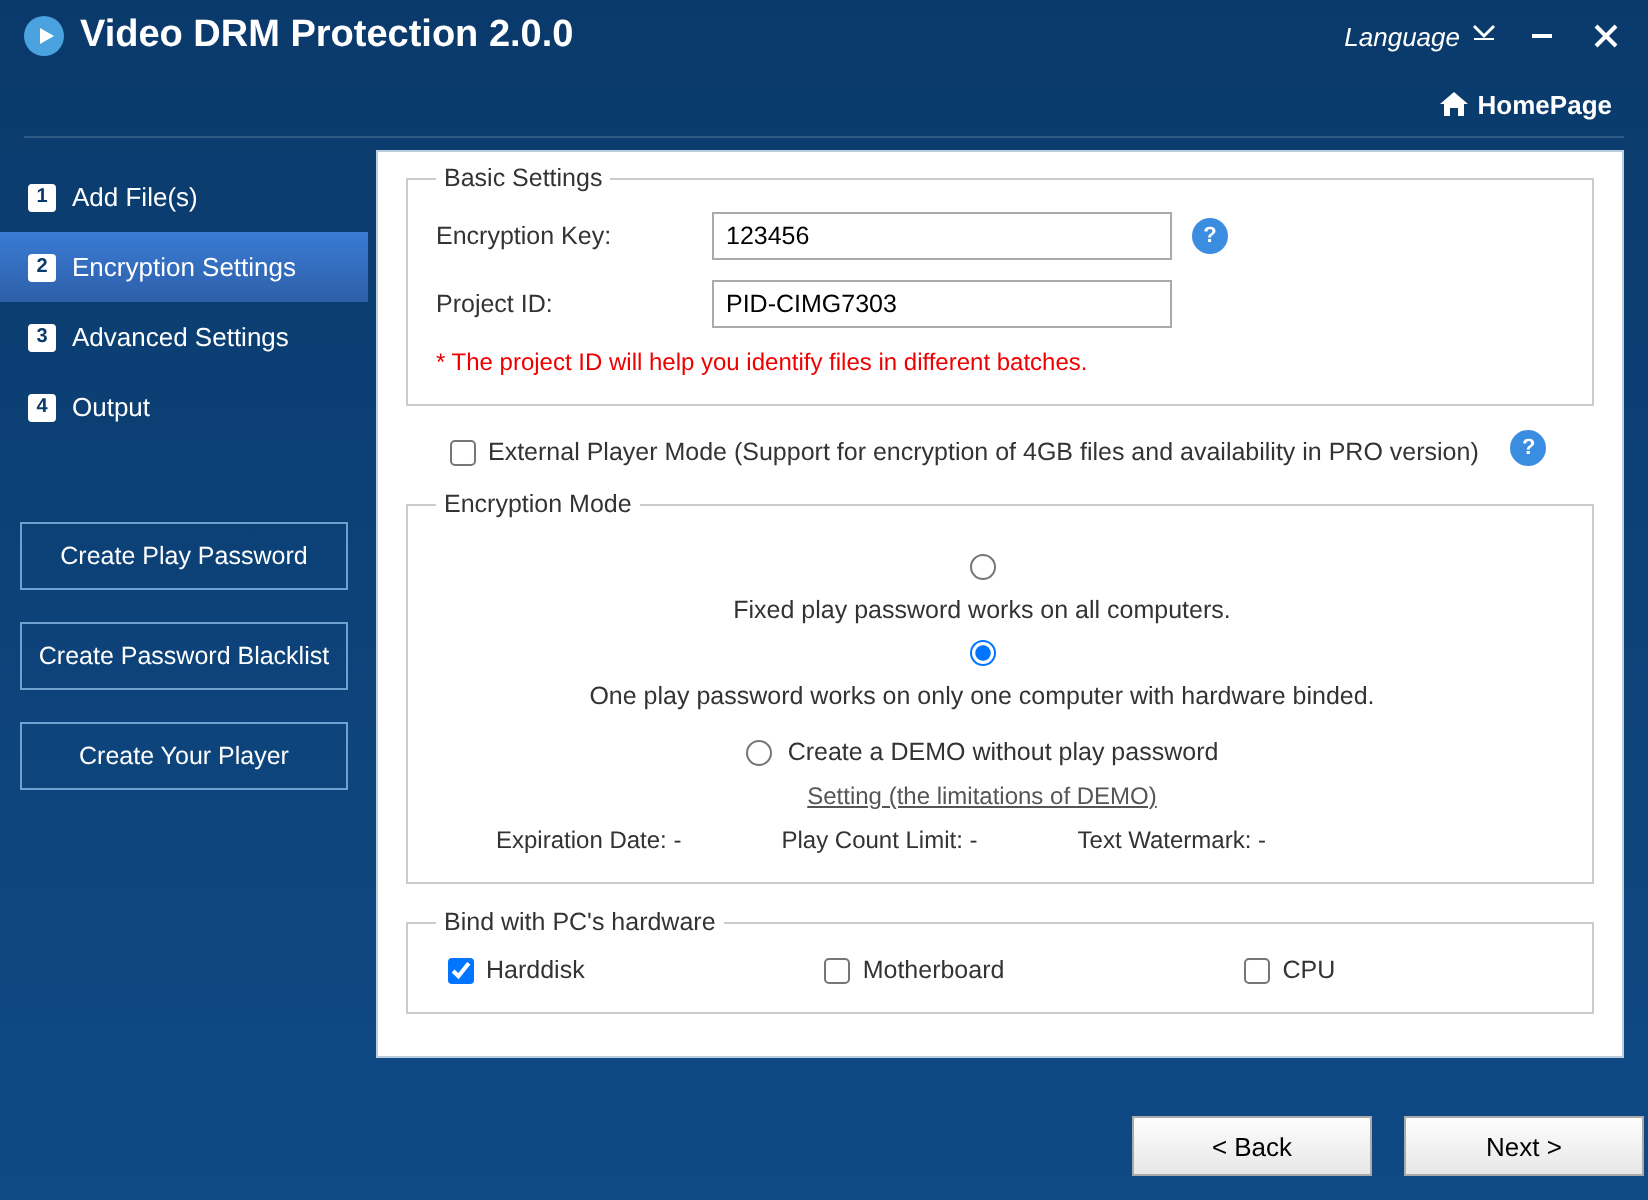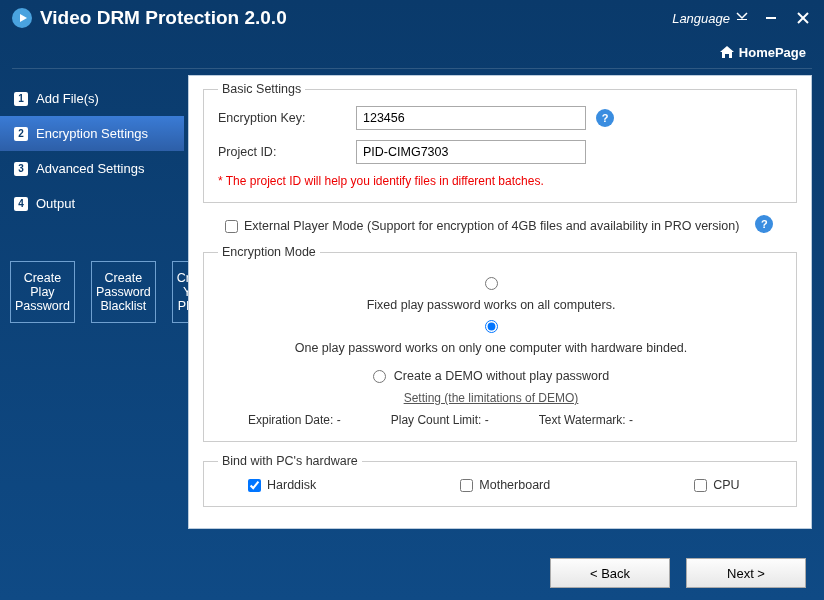--- a/index.html
+++ b/index.html
@@ -21,21 +21,21 @@
 hr.sep { border: none; border-top: 1px solid rgba(255,255,255,0.15); margin: 0 12px; }
 
 
 .main { display: flex; height: 460px; padding: 6px 12px 0 0; }
 
 
 .sidebar { width: 184px; padding-top: 6px; }
 .nav-item { display: flex; align-items: center; gap: 8px; color: #fff; font-size: 13px; padding: 10px 14px; cursor: pointer; }
 .nav-item.active { background: linear-gradient(to bottom, #3a7bd5, #2d5fa8); }
 .nav-badge { width: 14px; height: 14px; background: #fff; color: #0a3a6b; font-size: 10px; font-weight: bold; display: flex; align-items: center; justify-content: center; border-radius: 2px; }
-.side-buttons { margin-top: 40px; display: flex; flex-direction: row; gap: 16px; padding: 0 10px; }
+.side-buttons { margin-top: 40px; display: flex; flex-direction: column; gap: 16px; padding: 0 10px; }
 .side-btn { border: 1px solid #6fa0d0; background: transparent; color: #fff; font-size: 12.5px; padding: 9px 4px; cursor: pointer; }
 
 
 .panel { flex: 1; background: #fff; border: 1px solid #bcd; margin-left: 4px; padding: 6px 14px 10px 14px; font-size: 12.5px; color: #333; overflow: hidden; }
 
 fieldset { border: 1px solid #ccc; padding: 10px 32px 14px 14px; margin-bottom: 12px; }
 fieldset legend { font-size: 12.5px; padding: 0 4px; color: #333; }
 
 .form-row { display: flex; align-items: center; margin-bottom: 10px; }
 .form-label { width: 138px; }
@@ -44,26 +44,26 @@
 .note { color: #e00; font-size: 12px; margin-top: 4px; margin-left: 0; }
 
 .ext-row { display: flex; align-items: flex-end; margin: 6px 0 12px 2px; gap: 6px; padding-left: 20px; }
 
 .radio-row { display: flex; align-items: center; gap: 8px; margin: 8px 0; flex-direction: column; }
 .demo-row { display: flex; align-items: center; justify-content: space-between; }
 .demo-link { color: #555; text-decoration: underline; font-size: 12px; cursor: pointer; }
 .demo-details { display: flex; gap: 50px; margin-left: 30px; margin-top: 8px; font-size: 12px; }
 
 .hw-row { display: flex; gap: 120px; margin-left: 6px; }
-.check-item { display: flex; align-items: center; gap: 6px; margin-left: 24px; }
+.check-item { display: flex; align-items: center; gap: 6px; }
 
 input[type=checkbox], input[type=radio] { margin: 0; }
 
 
-.footer { position: absolute; bottom: 12px; right: 18px; display: flex; gap: 16px; margin-left: 31px; }
+.footer { position: absolute; bottom: 12px; right: 2px; display: flex; gap: 16px; margin-left: 31px; }
 .nav-btn { width: 120px; height: 30px; background: linear-gradient(to bottom, #fdfdfd, #e7e7e7); border: 1px solid #aaa; font-size: 13px; cursor: pointer; }
 </style>
 </head>
 <body>
 
 <div class="titlebar">
   <div class="app-icon"></div>
   <div class="app-title">Video DRM Protection 2.0.0</div>
   <div class="titlebar-right">
     <div class="lang">

